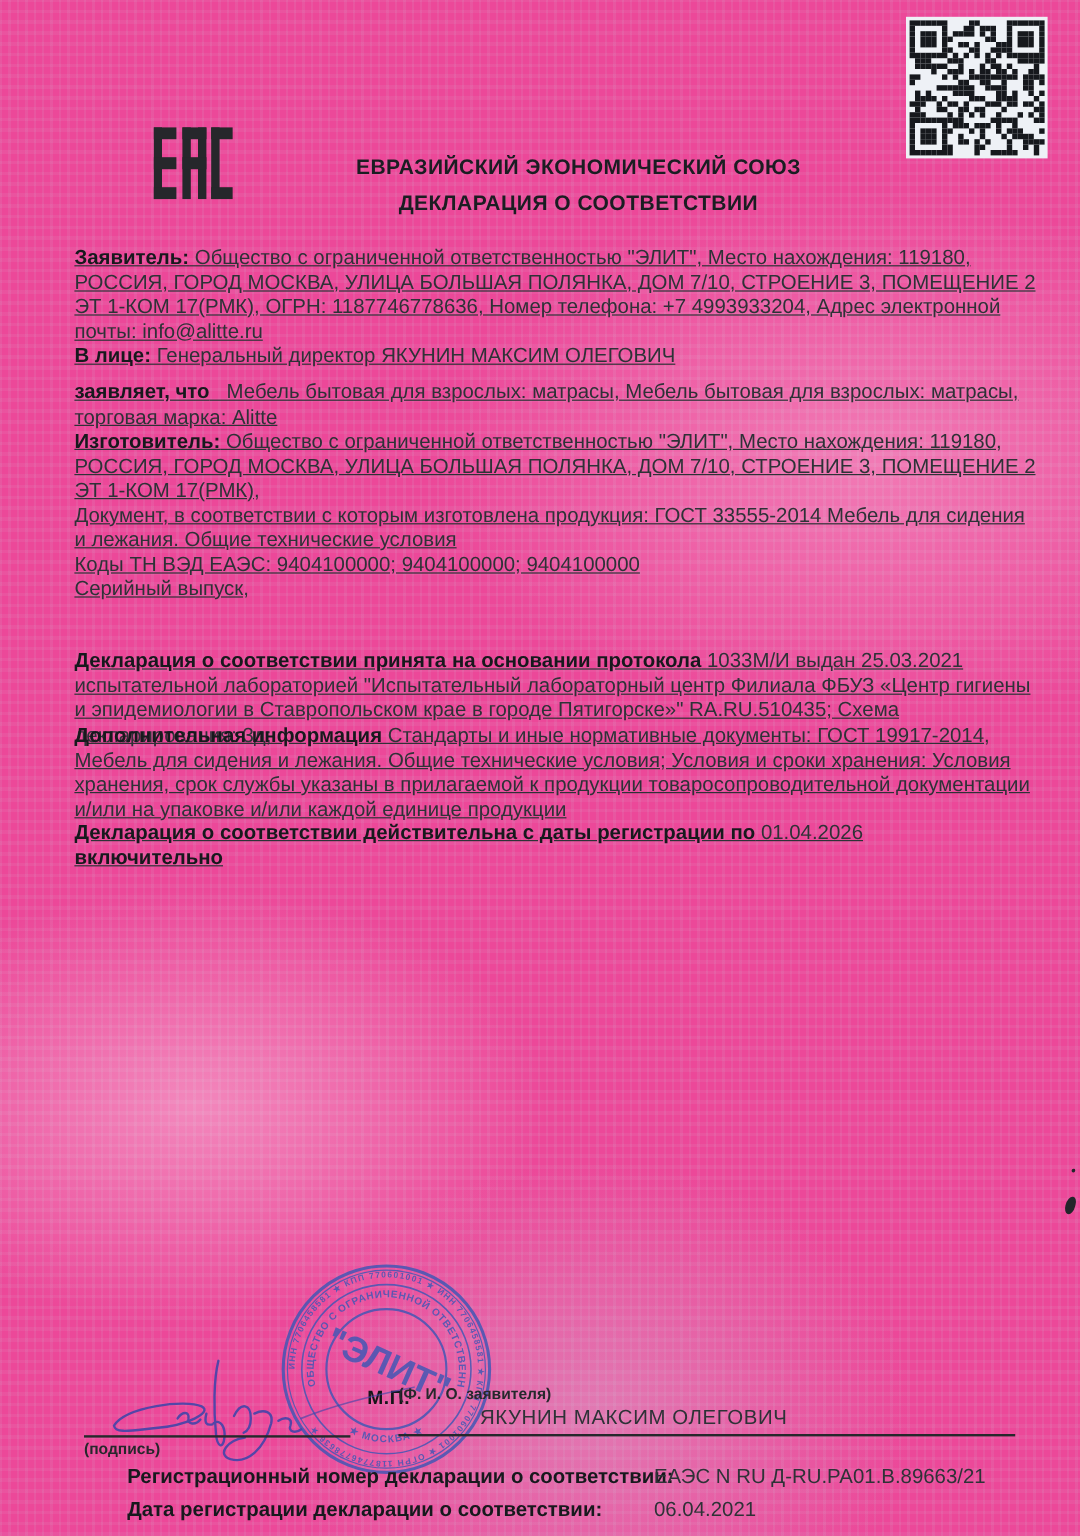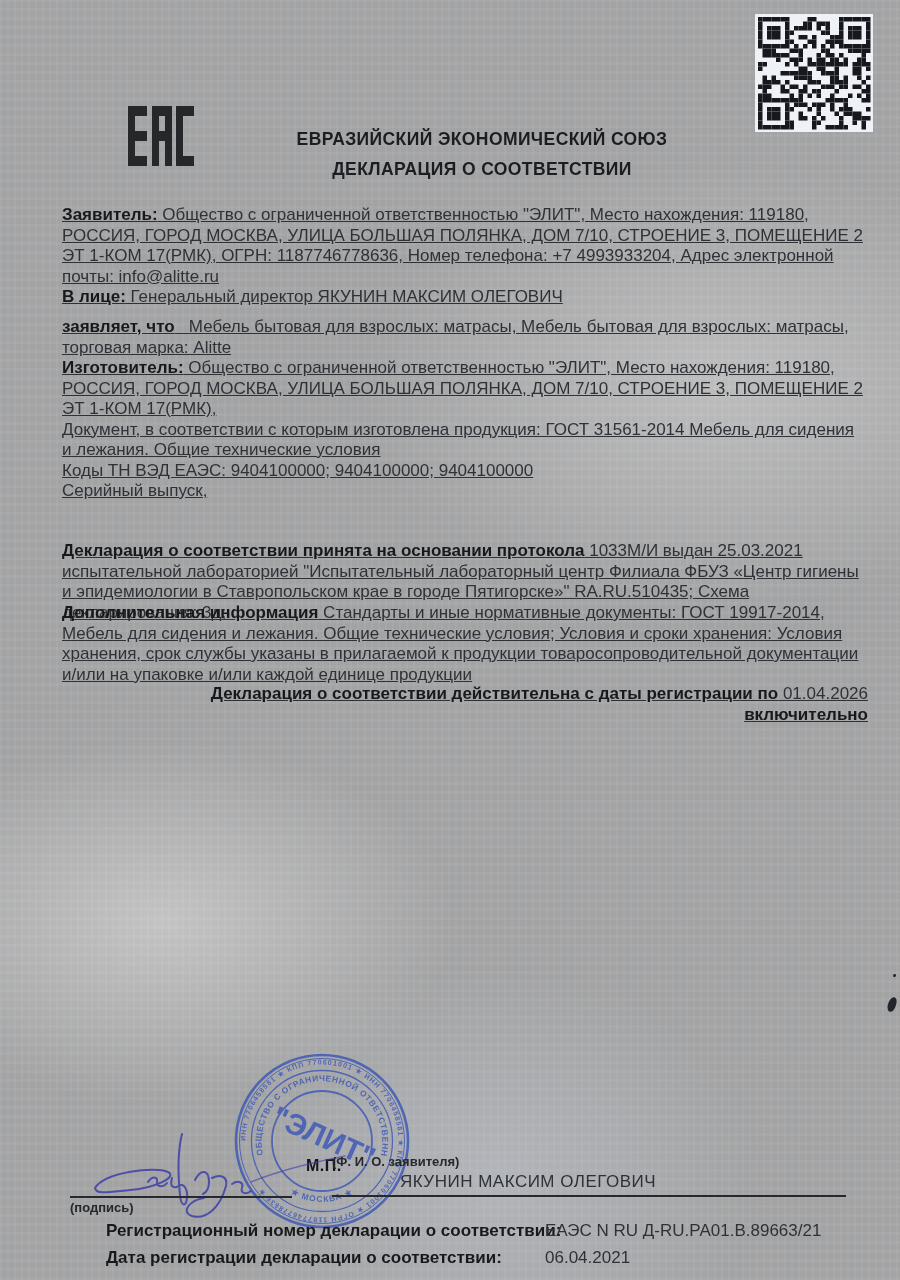--- a/index.html
+++ b/index.html
@@ -1,18 +1,18 @@
 <!DOCTYPE html>
 <html><head>
 <meta charset="utf-8">
 <style>
   html,body{margin:0;padding:0;}
   .page{
     position:relative; width:900px; height:1280px; overflow:hidden;
-    background:#a3a3a3;
+    background:#ec4899;
     font-family:"Liberation Sans", sans-serif;
     color:#30343a;
   }
   .page::before{ 
     content:""; position:absolute; inset:0; pointer-events:none;
     background:
       radial-gradient(420px 260px at 18% 72%, rgba(255,255,255,.35), transparent 70%),
       radial-gradient(520px 320px at 80% 30%, rgba(255,255,255,.28), transparent 70%),
       radial-gradient(380px 300px at 55% 92%, rgba(205,212,226,.35), transparent 70%),
       repeating-linear-gradient(90deg, rgba(198,206,221,.10) 0 2px, transparent 2px 7px),
@@ -390,34 +390,34 @@
   <div class="abs title" style="top:161px;">ДЕКЛАРАЦИЯ О СООТВЕТСТВИИ</div>
 
   <div class="abs body-par" style="top:205px;">
     <p><span class="b">Заявитель:</span><span> Общество с ограниченной ответственностью "ЭЛИТ", Место нахождения: 119180, РОССИЯ, ГОРОД МОСКВА, УЛИЦА БОЛЬШАЯ ПОЛЯНКА, ДОМ 7/10, СТРОЕНИЕ 3, ПОМЕЩЕНИЕ 2 ЭТ 1-КОМ 17(РМК), ОГРН: 1187746778636, Номер телефона: +7 4993933204, Адрес электронной почты: info@alitte.ru</span></p>
     <p><span class="b">В лице:</span><span> Генеральный директор ЯКУНИН МАКСИМ ОЛЕГОВИЧ</span></p>
   </div>
 
   <div class="abs body-par" style="top:317px;">
     <p><span class="b">заявляет, что</span><span>&nbsp;&nbsp; Мебель бытовая для взрослых: матрасы, Мебель бытовая для взрослых: матрасы, торговая марка: Alitte</span></p>
     <p><span class="b">Изготовитель:</span><span> Общество с ограниченной ответственностью "ЭЛИТ", Место нахождения: 119180, РОССИЯ, ГОРОД МОСКВА, УЛИЦА БОЛЬШАЯ ПОЛЯНКА, ДОМ 7/10, СТРОЕНИЕ 3, ПОМЕЩЕНИЕ 2 ЭТ 1-КОМ 17(РМК),</span></p>
-    <p>Документ, в соответствии с которым изготовлена продукция: ГОСТ 31561-2014 Мебель для сидения и лежания. Общие технические условия</p>
+    <p>Документ, в соответствии с которым изготовлена продукция: ГОСТ 33555-2014 Мебель для сидения и лежания. Общие технические условия</p>
     <p>Коды ТН ВЭД ЕАЭС: 9404100000; 9404100000; 9404100000</p>
     <p>Серийный выпуск,</p>
   </div>
 
   <div class="abs body-par" style="top:541px;">
     <p><span class="b">Декларация о соответствии принята на основании протокола</span><span> 1033М/И выдан 25.03.2021 испытательной лабораторией "Испытательный лабораторный центр Филиала ФБУЗ «Центр гигиены и эпидемиологии в Ставропольском крае в городе Пятигорске»" RA.RU.510435; Схема декларирования: 3д;</span></p>
   </div>
 
   <div class="abs body-par" style="top:603px;">
     <p><span class="b">Дополнительная информация</span><span> Стандарты и иные нормативные документы: ГОСТ 19917-2014, Мебель для сидения и лежания. Общие технические условия; Условия и сроки хранения: Условия хранения, срок службы указаны в прилагаемой к продукции товаросопроводительной документации и/или на упаковке и/или каждой единице продукции</span></p>
   </div>
 
-  <div class="abs body-par" style="top:684px;text-align:right;">
+  <div class="abs body-par" style="top:684px;">
     <p><span class="b">Декларация о соответствии действительна с даты регистрации по</span><span> 01.04.2026</span><span class="b" style="display:block;">включительно</span></p>
   </div>
 
   <div class="abs speck" style="left:888px; top:997px; width:8px; height:15px; transform:rotate(14deg);"></div>
   <div class="abs speck" style="left:893px; top:974px; width:3px; height:3px;"></div>
 
   <svg class="abs" style="left:230px; top:1049px;" width="184" height="184" viewBox="-92 -92 184 184" opacity="0.82">
     <defs>
       <path id="ringOuter" d="M -76.5,0 A 76.5,76.5 0 1 1 76.5,0 A 76.5,76.5 0 1 1 -76.5,0"></path>
       <path id="ringInnerTop" d="M -59,14 A 60.5,60.5 0 1 1 59,14"></path>

